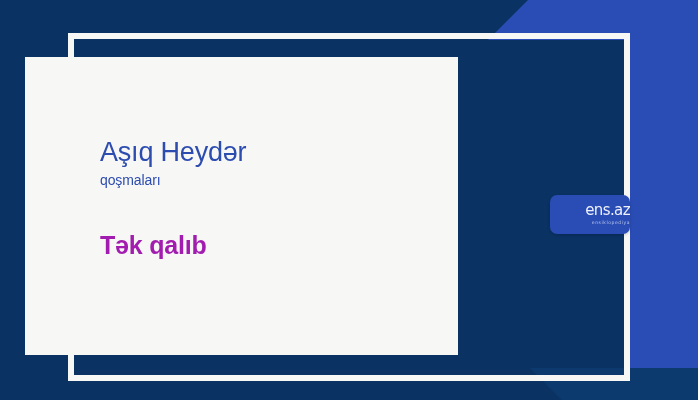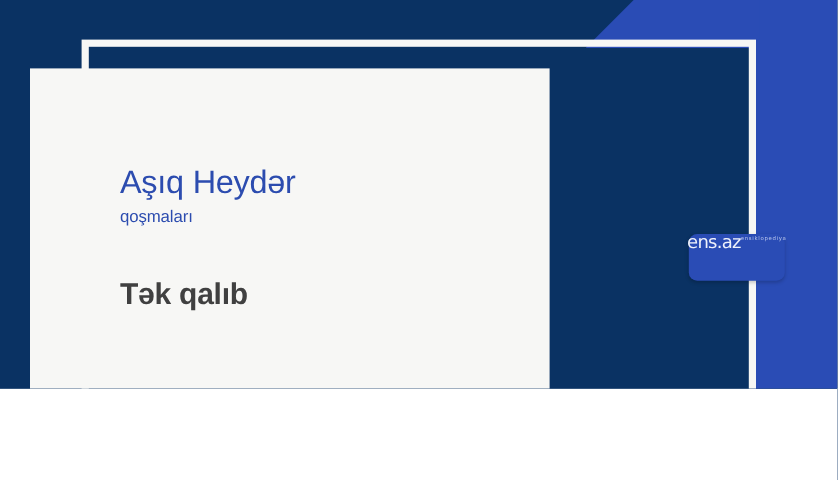--- a/index.html
+++ b/index.html
@@ -3,21 +3,21 @@
 <meta charset="utf-8">
 <style>
   html, body {
     margin: 0;
     padding: 0;
     background: #ffffff;
   }
   #slide {
     position: relative;
     width: 698px;
-    height: 324px;
+    height: 400px;
     overflow: hidden;
     font-family: "Liberation Sans", "DejaVu Sans", sans-serif;
     background: #0a3263;
   }
 
   
   .bg-navy {
     position: absolute;
     left: 0; top: 0;
     width: 698px; height: 400px;
@@ -89,41 +89,40 @@
     font-weight: 400;
     color: #2c4caf;
     line-height: 1.25;
     margin-top: 3px;
     letter-spacing: -0.1px;
     white-space: nowrap;
   }
   .title-work {
     font-size: 25px;
     font-weight: 700;
-    color: #404040;
+    color: #a21caf;
     margin-top: 42px;
     letter-spacing: -0.2px;
     white-space: nowrap;
   }
 
   
   .logo-badge {
     position: absolute;
     left: 550px;
     top: 195px;
     width: 80px;
     height: 39px;
     background: #2a4cb5;
     border-radius: 7px;
     display: flex;
-    flex-direction: row;
-    align-items: flex-start;
+    flex-direction: column;
+    align-items: flex-end;
     justify-content: center;
     box-shadow: 0 1px 3px rgba(0,0,0,0.18);
-    margin-left: 24px;
   }
   .logo-word {
     font-size: 15px;
     font-weight: 400;
     color: #eef1fb;
     letter-spacing: -0.6px;
     line-height: 1;
     font-family: "DejaVu Sans", sans-serif;
   }
   .logo-tag {

